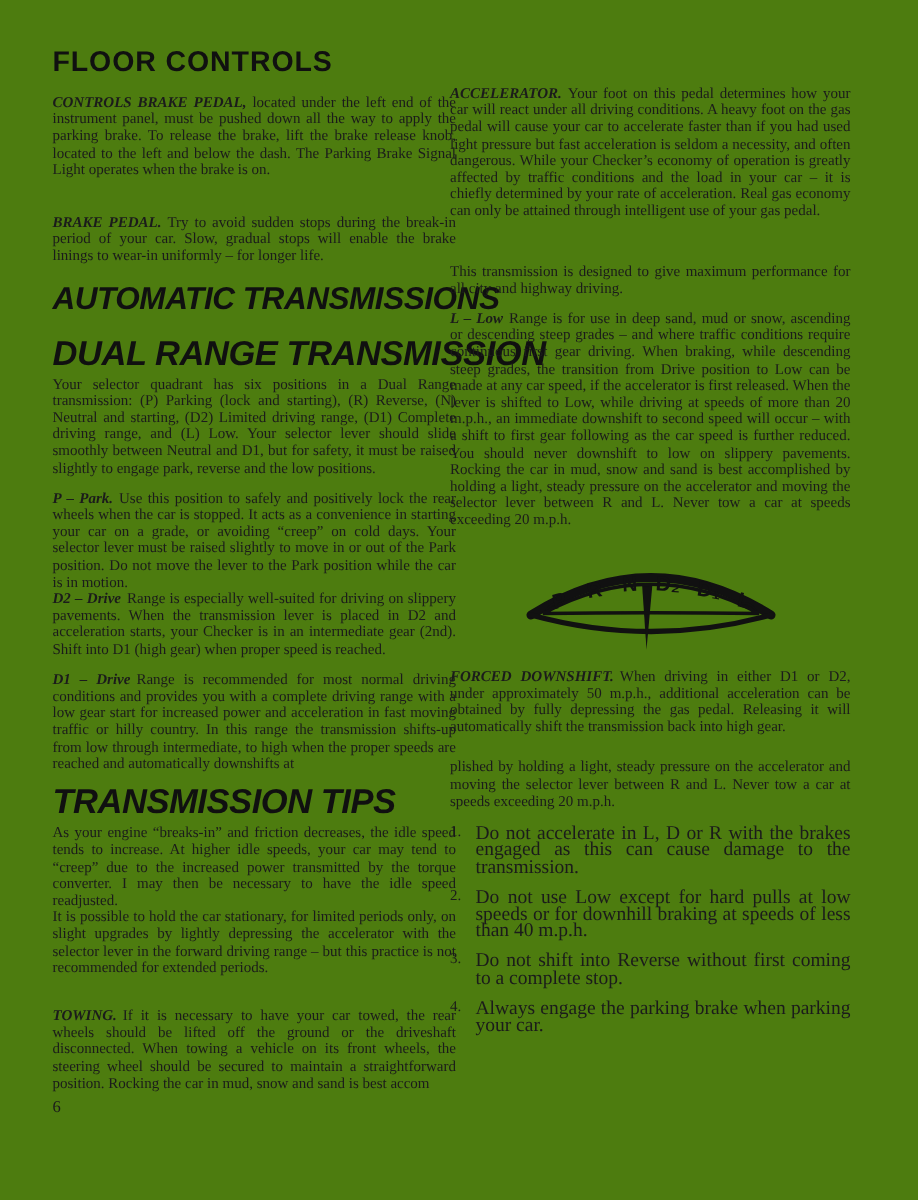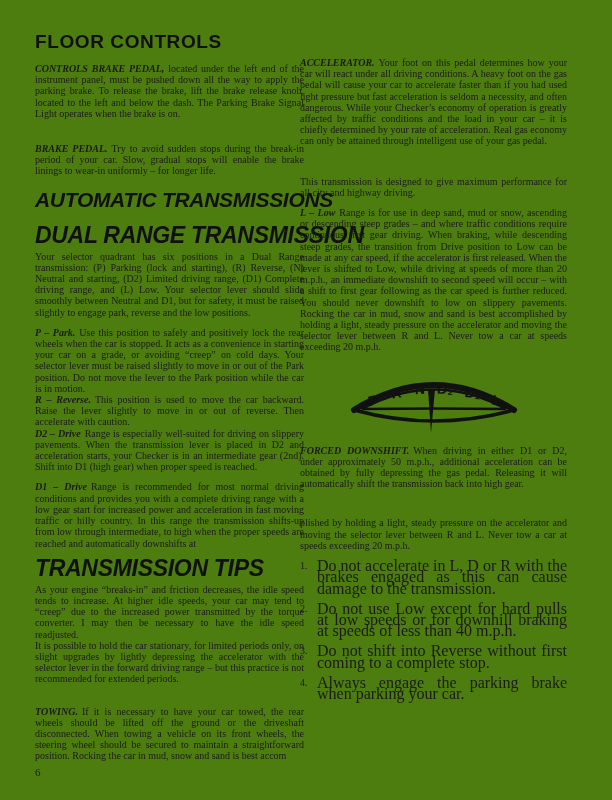--- a/index.html
+++ b/index.html
@@ -46,29 +46,29 @@
   #p-towing   { margin-top:21px; }
   #page-number{ margin-top:5px; font-size:11px; text-align:left; }
 
   
   #p-accel    { margin-top:57px; }
   #p-designed { margin-top:29px; }
   #p-speeds   { margin-top:31px; }
   #p-llow     { margin-top:9px; }
   #selector-illustration { margin:6px 0 0 46px; width:176px; height:80px; }
   #p-forced   { margin-top:2px; }
-  #p-plished  { margin-top:28px; }
+  #p-plished  { margin-top:16px; }
   #h-cautions {
     margin:13px 0 0 0; font-family:"Liberation Serif", serif;
     font-weight:bold; font-style:italic; font-size:11.5px;
     letter-spacing:0.2px; color:#141414; white-space:nowrap;
   }
   .caution { display:flex; margin-top:9px; }
   .caution .num { flex:none; width:17px; font-size:10px; line-height:11.2px; color:#1b1b1b; }
-  .caution .ctext { flex:1; font-size:16px; line-height:11.2px; text-align:justify; color:#1b1b1b; }
+  .caution .ctext { flex:1; font-size:13px; line-height:11.2px; text-align:justify; color:#1b1b1b; }
 
   
   .sel-stroke { fill:none; stroke:#111; }
   .sel-letter {
     font-family:"Liberation Sans","DejaVu Sans",sans-serif;
     font-weight:bold; font-size:14px; fill:#111;
   }
 </style>
 </head>
 <body>
@@ -85,21 +85,20 @@
 
     <h2 id="h-auto" class="h-italic">AUTOMATIC TRANSMISSIONS</h2>
 
 
     <h2 id="h-dual" class="h-italic">DUAL RANGE TRANSMISSION</h2>
 
     <p id="p-quadrant" class="body">Your selector quadrant has six positions in a Dual Range transmission: (P) Parking (lock and starting), (R) Reverse, (N) Neutral and starting, (D2) Limited driving range, (D1) Complete driving range, and (L) Low. Your selector lever should slide smoothly between Neutral and D1, but for safety, it must be raised slightly to engage park, reverse and the low positions.</p>
 
     <p id="p-park" class="body"><span class="lead">P – Park.</span><span>Use this position to safely and positively lock the rear wheels when the car is stopped. It acts as a convenience in starting your car on a grade, or avoiding “creep” on cold days. Your selector lever must be raised slightly to move in or out of the Park position. Do not move the lever to the Park position while the car is in motion.</span></p>
 
-    <p id="p-reverse" class="body"><span class="lead">R – Reverse.</span><span>This position is used to move the car backward. Raise the lever slightly to move in or out of reverse. Then accelerate with caution.</span></p>
 
     <p id="p-d2" class="body"><span class="lead">D2 – Drive</span><span>Range is especially well-suited for driving on slippery pavements. When the transmission lever is placed in D2 and acceleration starts, your Checker is in an intermediate gear (2nd). Shift into D1 (high gear) when proper speed is reached.</span></p>
 
     <p id="p-d1" class="body"><span class="lead">D1 – Drive</span><span>Range is recommended for most normal driving conditions and provides you with a complete driving range with a low gear start for increased power and acceleration in fast moving traffic or hilly country. In this range the transmission shifts-up from low through intermediate, to high when the proper speeds are reached and automatically downshifts at</span></p>
 
     <h2 id="h-tips" class="h-italic">TRANSMISSION TIPS</h2>
 
     <p id="p-tips1" class="body">As your engine “breaks-in” and friction decreases, the idle speed tends to increase. At higher idle speeds, your car may tend to “creep” due to the increased power transmitted by the torque converter. I may then be necessary to have the idle speed readjusted.</p>
 
     <p id="p-tips2" class="body">It is possible to hold the car stationary, for limited periods only, on slight upgrades by lightly depressing the accelerator with the selector lever in the forward driving range – but this practice is not recommended for extended periods.</p>

